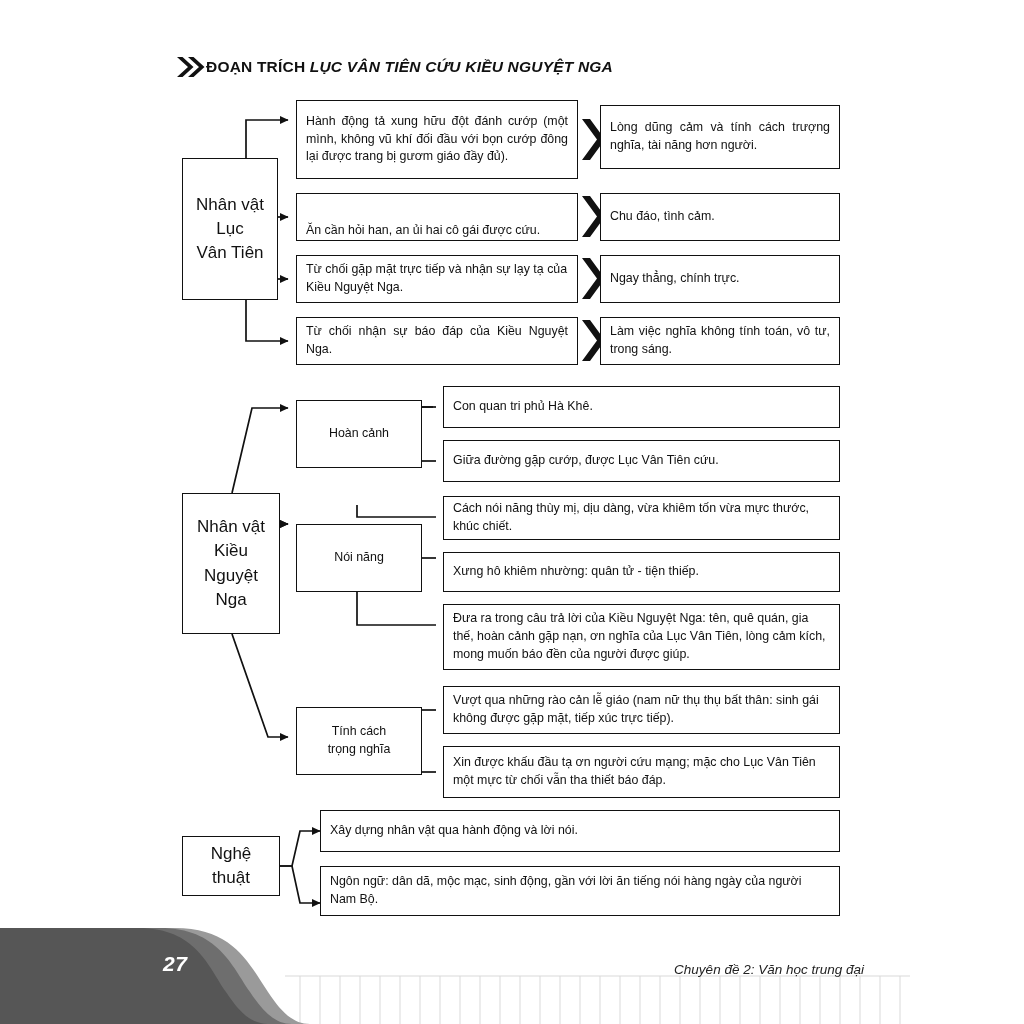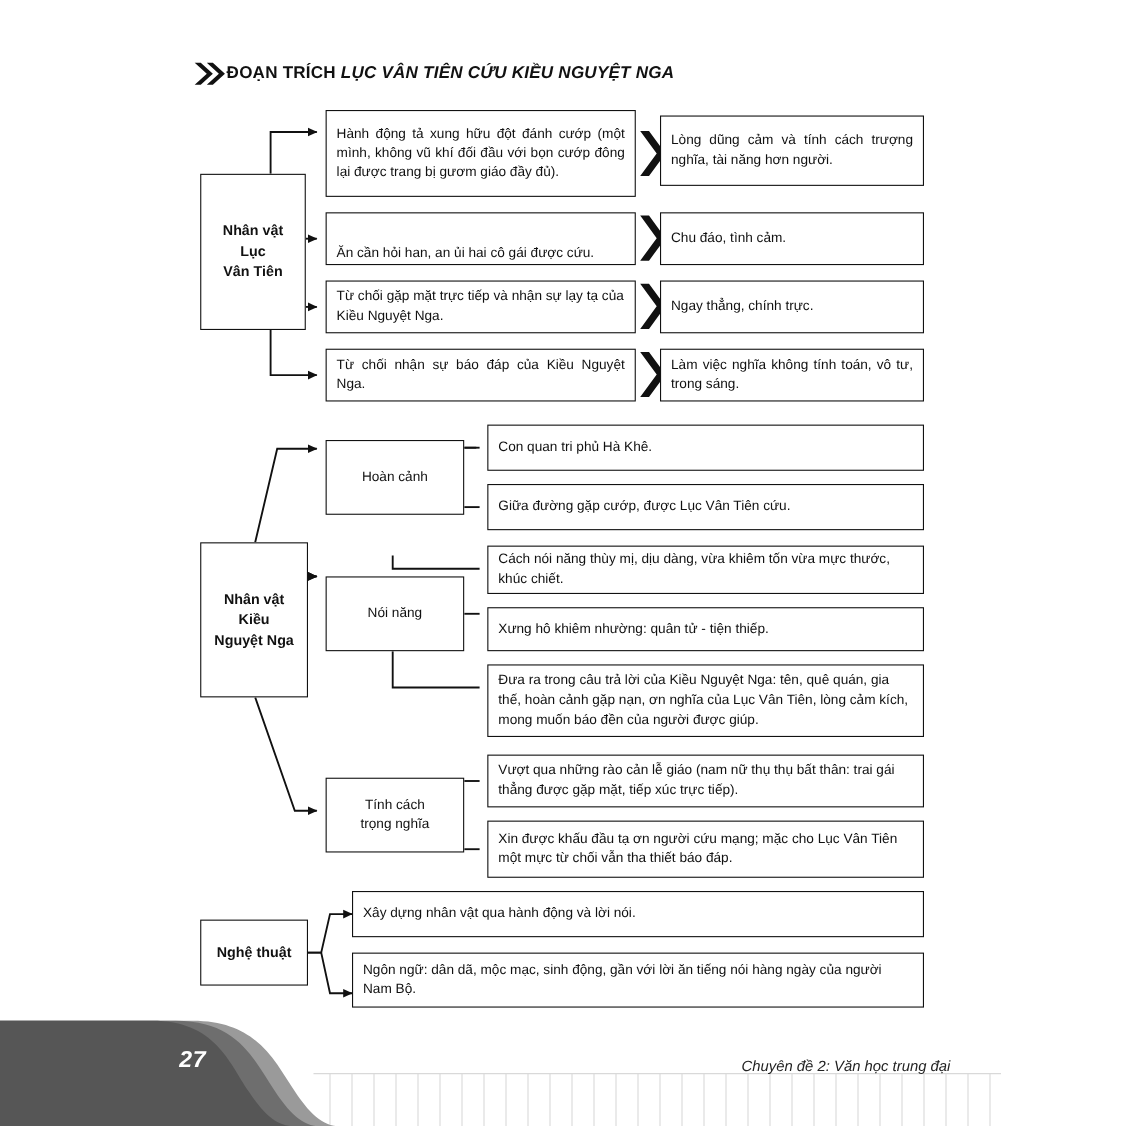--- a/index.html
+++ b/index.html
@@ -37,21 +37,21 @@
     border:1.6px solid #111;
     background:#fff;
     color:#111;
     font-size:12.4px;
     line-height:1.45;
     display:flex;
     align-items:center;
   }
   .box .txt{padding:0 9px;display:block;width:100%;}
   .box.center{justify-content:center;text-align:center;}
-  .box.bold .txt{font-weight:bold;font-size:13px;line-height:1.42;}
+  .box.bold .txt{font-weight:normal;font-size:17px;line-height:1.42;}
   .box.just .txt{text-align:justify;text-align-last:left;}
 
   
   svg.links{position:absolute;left:0;top:0;width:1024px;height:1024px;overflow:visible;}
 
   
   .footer-shape{position:absolute;left:0;bottom:0;width:1024px;height:110px;}
   .page-num{
     position:absolute;
     left:163px; bottom:48px;
@@ -197,21 +197,21 @@
     <span class="txt">Đưa ra trong câu trả lời của Kiều Nguyệt Nga: tên, quê quán, gia thế, hoàn cảnh gặp nạn, ơn nghĩa của Lục Vân Tiên, lòng cảm kích, mong muốn báo đền của người được giúp.</span>
   </div>
 
   <div class="box center" style="left:296px;top:707px;width:126px;height:68px;">
     <span class="txt">
       <span>Tính cách</span><br>
       <span>trọng nghĩa</span>
     </span>
   </div>
   <div class="box" style="left:443px;top:686px;width:397px;height:48px;">
-    <span class="txt">Vượt qua những rào cản lễ giáo (nam nữ thụ thụ bất thân: trai gái thẳng được gặp mặt, tiếp xúc trực tiếp).</span>
+    <span class="txt">Vượt qua những rào cản lễ giáo (nam nữ thụ thụ bất thân: sinh gái không được gặp mặt, tiếp xúc trực tiếp).</span>
   </div>
   <div class="box" style="left:443px;top:746px;width:397px;height:52px;">
     <span class="txt">Xin được khấu đầu tạ ơn người cứu mạng; mặc cho Lục Vân Tiên một mực từ chối vẫn tha thiết báo đáp.</span>
   </div>
 
   <div class="box center bold" style="left:182px;top:836px;width:98px;height:60px;">
     <span class="txt">Nghệ thuật</span>
   </div>
   <div class="box" style="left:320px;top:810px;width:520px;height:42px;">
     <span class="txt">Xây dựng nhân vật qua hành động và lời nói.</span>

